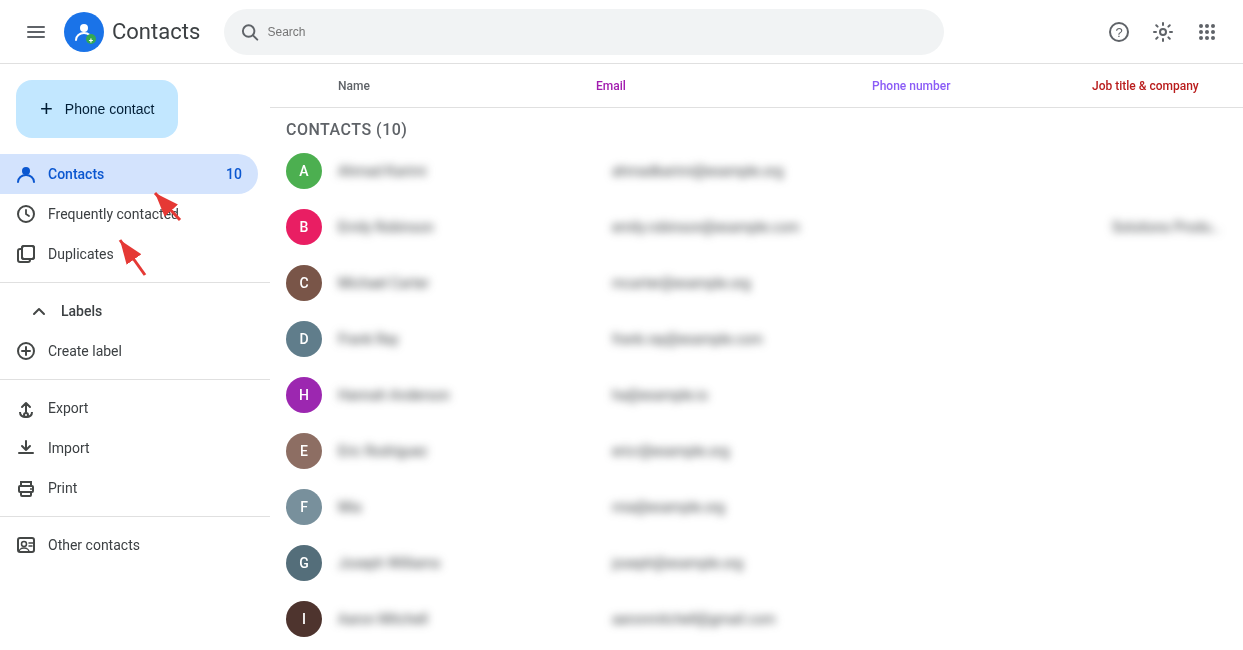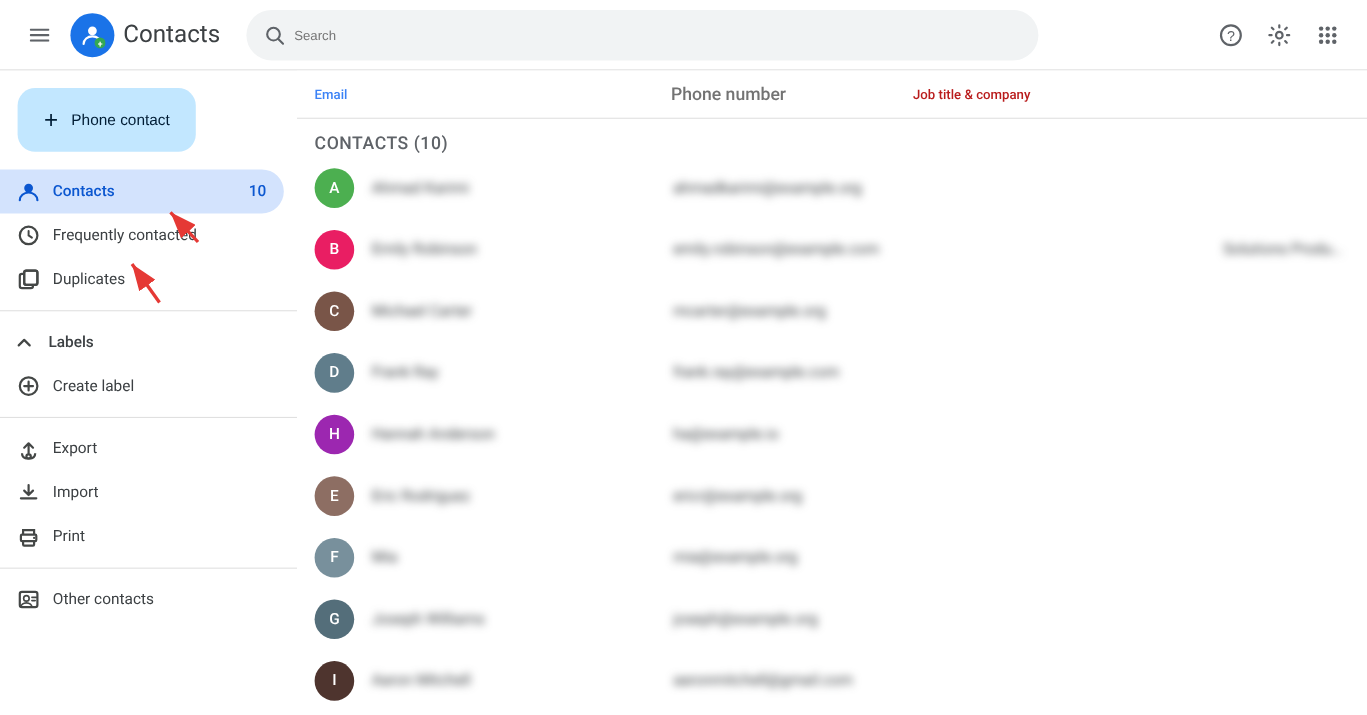--- a/index.html
+++ b/index.html
@@ -105,21 +105,21 @@
     .nav-item .nav-icon { width: 20px; color: #444746; display: flex; align-items: center; justify-content: center; }
     .nav-item.active .nav-icon { color: #0b57d0; }
     .nav-badge {
       margin-left: auto;
       font-size: 14px; color: #3c4043;
     }
     .nav-item.active .nav-badge { color: #0b57d0; }
 
     .section-header {
       display: flex; align-items: center; gap: 12px;
-      padding: 0 12px;
+      padding: 0 29px;
       height: 40px;
       margin-right: 12px;
       cursor: pointer;
       font-size: 14px; color: #3c4043; font-weight: 500;
     }
     .section-header .nav-icon { width: 20px; display: flex; align-items: center; justify-content: center; }
 
     .divider { height: 1px; background: #e0e0e0; margin: 8px 0; }
 
     
@@ -133,22 +133,22 @@
       display: flex;
       align-items: center;
       padding: 0 16px;
       height: 44px;
       border-bottom: 1px solid #e0e0e0;
       position: sticky; top: 0;
       background: #fff;
       z-index: 10;
     }
     .col-name { width: 310px; font-size: 12px; color: #5f6368; font-weight: 500; padding-left: 52px; }
-    .col-email { width: 324px; font-size: 12px; color: #3b82f6; font-weight: 500; }
-    .col-phone { width: 220px; font-size: 16px; color: #737373; font-weight: 500; }
+    .col-email { width: 276px; font-size: 12px; color: #a21caf; font-weight: 500; }
+    .col-phone { width: 220px; font-size: 12px; color: #8b5cf6; font-weight: 500; }
     .col-job { flex: 1; font-size: 12px; color: #b91c1c; font-weight: 500; }
 
     .contacts-section-label {
       font-size: 16px; color: #5f6368; font-weight: 500;
       padding: 12px 16px 4px;
       letter-spacing: 0.5px;
     }
 
     .contact-row {
       display: flex; align-items: center;
@@ -377,20 +377,21 @@
           <line x1="13" y1="11" x2="16" y2="11" stroke="#444746" stroke-width="1.5" stroke-linecap="round"></line>
         </svg>
       </span>
       <span>Other contacts</span>
     </div>
   </div>
 
   <div class="main-content">
 
     <div class="table-header">
+      <div class="col-name">Name</div>
       <div class="col-email">Email</div>
       <div class="col-phone">Phone number</div>
       <div class="col-job">Job title &amp; company</div>
     </div>
 
     <div class="contacts-section-label">CONTACTS (10)</div>
 
     <div id="contacts-list">
         <div class="contact-row">
       <div class="contact-avatar-wrap">

